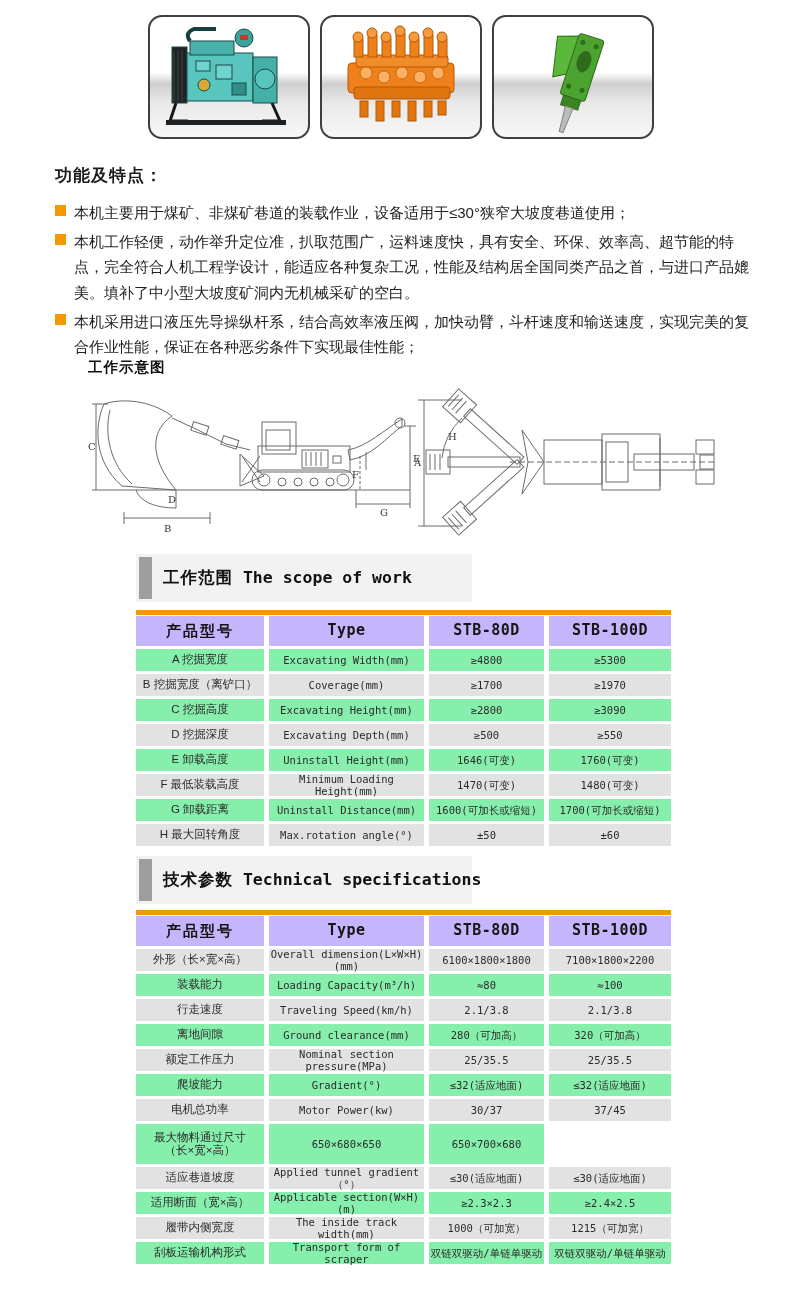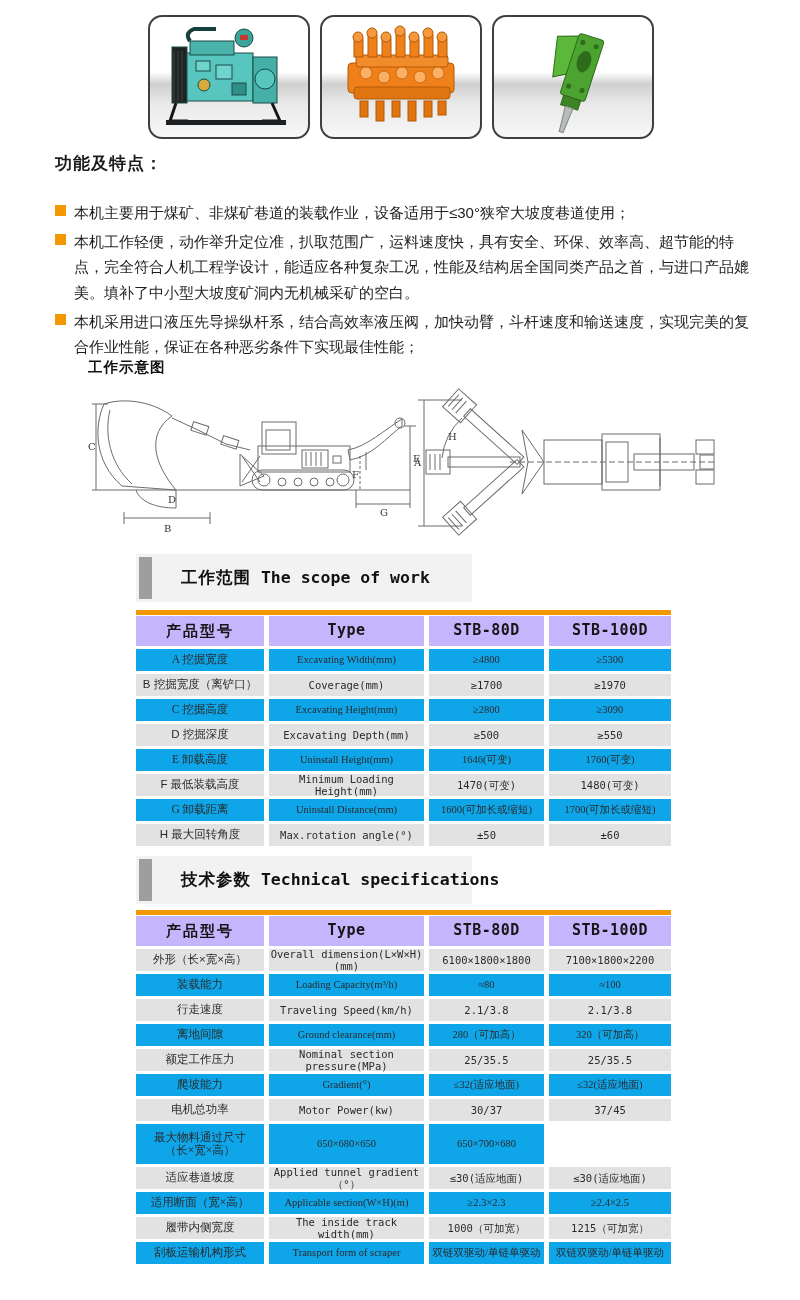--- a/index.html
+++ b/index.html
@@ -9,51 +9,51 @@
 
   
   .gallery { position:absolute; left:148px; top:15px; display:flex; gap:10px; }
   .card {
     width:162px; height:124px; border:2px solid #3f3f41; border-radius:14px;
     background:linear-gradient(180deg,#ffffff 0%,#ffffff 46%,#cfcfcf 56%,#e9e9e9 72%,#f7f7f7 100%);
     overflow:hidden; display:flex; align-items:center; justify-content:center;
   }
 
   
-  .features-title { position:absolute; left:55px; top:152px; font-size:17px; font-weight:bold; color:#1c1c1c; letter-spacing:1px; }
+  .features-title { position:absolute; left:55px; top:164px; font-size:17px; font-weight:bold; color:#1c1c1c; letter-spacing:1px; }
   .features-list { position:absolute; left:55px; top:200px; width:700px; list-style:none; }
   .feature-item { display:flex; margin-bottom:4px; font-size:15px; line-height:1.68; color:#1e1e1e; }
   .bullet-sq { flex:0 0 11px; width:11px; height:11px; margin:5px 8px 0 0; }
 
   
   .diagram-title { position:absolute; left:88px; top:358px; font-size:14.5px; font-weight:bold; color:#111; letter-spacing:1px; }
   .svg-side { position:absolute; left:80px; top:386px; }
   .svg-top  { position:absolute; left:410px; top:384px; }
   .tech-line { stroke:#6b6b6b; stroke-width:1; fill:none; }
   .dim-label { font-family:"DejaVu Serif", serif; font-size:10px; fill:#333; font-style:normal; }
 
   
   .section-header { position:absolute; left:136px; width:336px; height:48px; background:#f2f2f2; }
   .section-header .bar { position:absolute; left:3px; top:3px; bottom:3px; width:13px; background:#9e9e9e; }
-  .section-header .txt { position:absolute; left:45px; top:0; line-height:48px; white-space:nowrap;
+  .section-header .txt { position:absolute; left:27px; top:0; line-height:48px; white-space:nowrap;
        font-family:"DejaVu Sans Mono", monospace; font-weight:bold; color:#111; font-size:16.5px; }
   .section-header .txt .zh { letter-spacing:1px; }
 
   
   .spec-table { position:absolute; left:136px; width:535px; }
   .orange-bar { height:5px; background:#f39800; }
   .t-row { display:grid; grid-template-columns:128px 155px 115px 122px; column-gap:5px; margin-top:3px; }
   .t-row .cell { display:flex; align-items:center; justify-content:center; text-align:center;
        height:22px; font-size:11px; color:#2a2a2a; white-space:pre-line; line-height:1.15; }
   .t-row.tall .cell { height:40px; }
   .t-row.head { margin-top:1px; }
   .t-row.head .cell { height:30px; background:#c4b5fd; color:#161616; font-weight:bold; font-size:15px;
        font-family:"DejaVu Sans Mono", monospace; letter-spacing:0.5px; }
   .t-row.head .cell.c0 { font-family:"Liberation Sans", sans-serif; letter-spacing:2px; }
-  .t-row.light .cell { background:#0ea5e9;font-family:Liberation Serif, serif; }
+  .t-row.light .cell { background:#86efac; }
   .t-row.dark  .cell { background:#e2e2e2; }
   .cell.c1, .cell.c2, .cell.c3 { font-family:"DejaVu Sans Mono", monospace; font-size:10.5px; }
   .cell.c0 { font-family:"Liberation Sans", sans-serif; font-size:11.5px; }
 </style>
 </head>
 <body>
 
 <div class="page">
 
   <div class="gallery">

